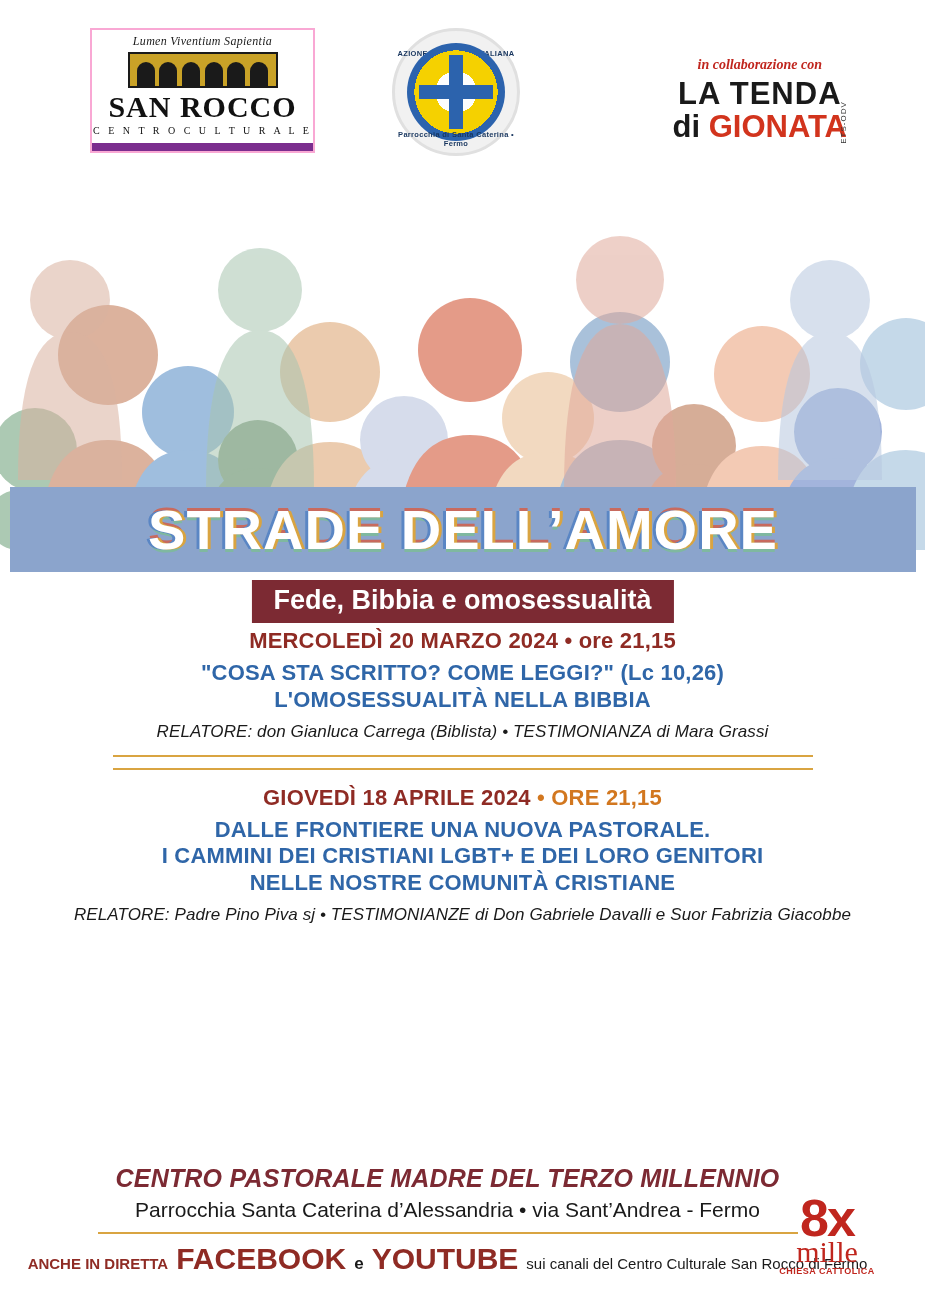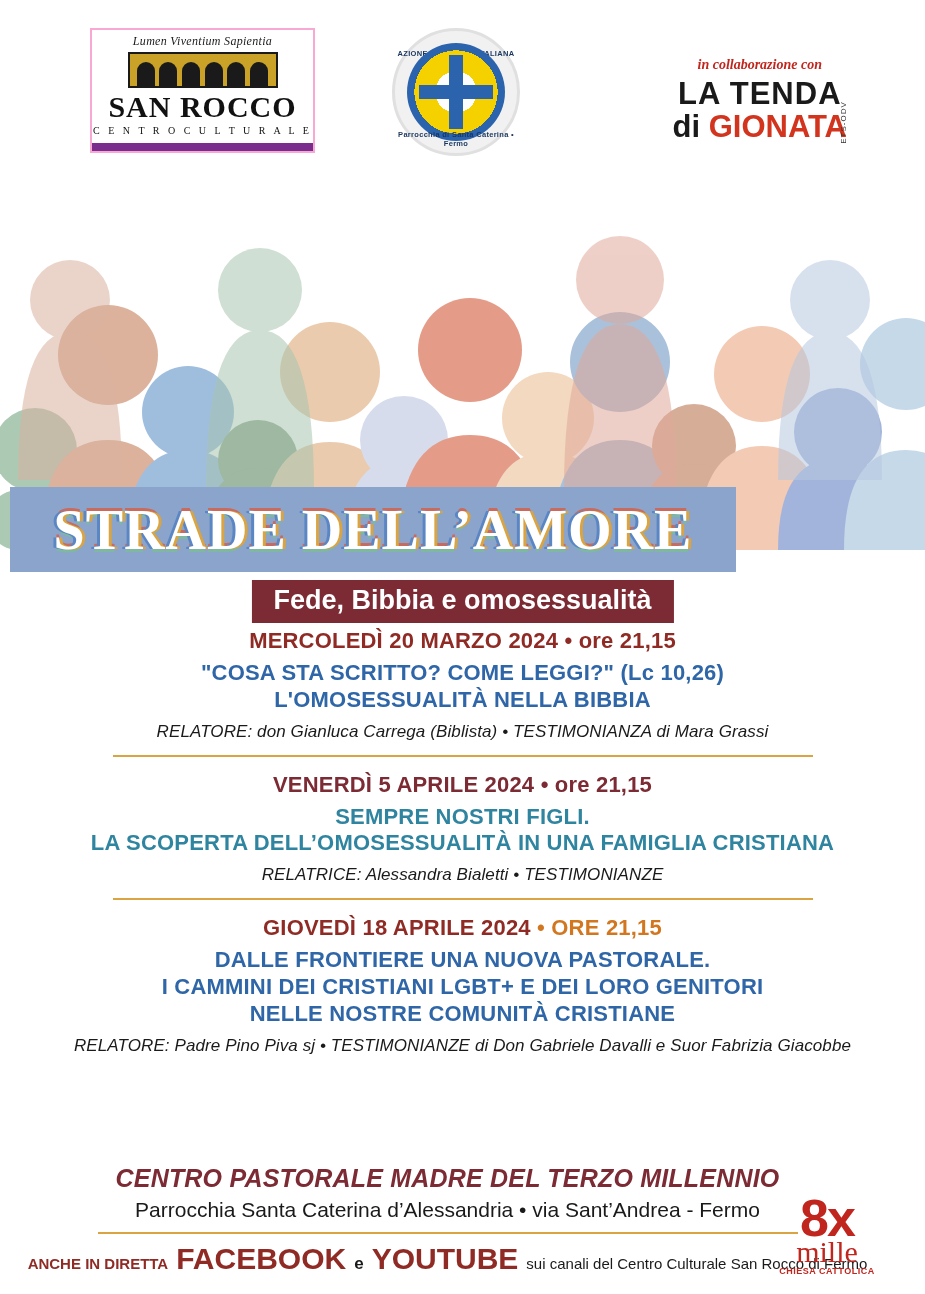--- a/index.html
+++ b/index.html
@@ -153,27 +153,26 @@
     width: 925px;
     height: 400px;
     overflow: hidden;
   }
 
   
   .title-band {
     position: absolute;
     top: 487px;
     left: 10px;
-    width: 726px;
+    width: 906px;
     height: 85px;
     background: #8ba4cc;
     display: flex;
     align-items: center;
     justify-content: center;
-    font-family: Liberation Serif, serif;
   }
   .title-main {
     font-size: 56px;
     font-weight: bold;
     color: #ffffff;
     letter-spacing: 1px;
     text-shadow:
        3px 0 0 #d9a441, -3px 0 0 #5a86c4,
        0 3px 0 #7fb8a0, 0 -3px 0 #c86a5e;
     white-space: nowrap;
@@ -398,30 +397,20 @@
         <span class="sep">•</span>
         <span>ore 21,15</span>
       </div>
       <div class="s-line c-blue">"COSA STA SCRITTO? COME LEGGI?" (Lc 10,26)</div>
       <div class="s-line c-blue">L'OMOSESSUALITÀ NELLA BIBBIA</div>
       <div class="s-speaker">RELATORE: don Gianluca Carrega (Biblista) • TESTIMONIANZA di Mara Grassi</div>
     </div>
 
     <div class="divider"></div>
 
-    <div class="session">
-      <div class="s-date c-darkred">
-        <span>VENERDÌ 5 APRILE 2024</span>
-        <span class="sep">•</span>
-        <span>ore 21,15</span>
-      </div>
-      <div class="s-line c-teal">SEMPRE NOSTRI FIGLI.</div>
-      <div class="s-line c-teal">LA SCOPERTA DELL’OMOSESSUALITÀ IN UNA FAMIGLIA CRISTIANA</div>
-      <div class="s-speaker">RELATRICE: Alessandra Bialetti • TESTIMONIANZE</div>
-    </div>
 
     <div class="divider"></div>
 
     <div class="session">
       <div class="s-date">
         <span class="c-red">GIOVEDÌ 18 APRILE 2024</span>
         <span class="sep c-orange">•</span>
         <span class="c-orange">ORE 21,15</span>
       </div>
       <div class="s-line c-blue">DALLE FRONTIERE UNA NUOVA PASTORALE.</div>

